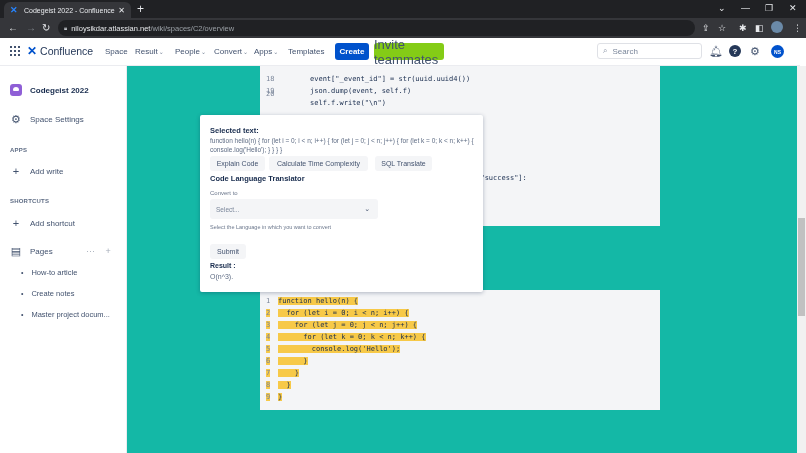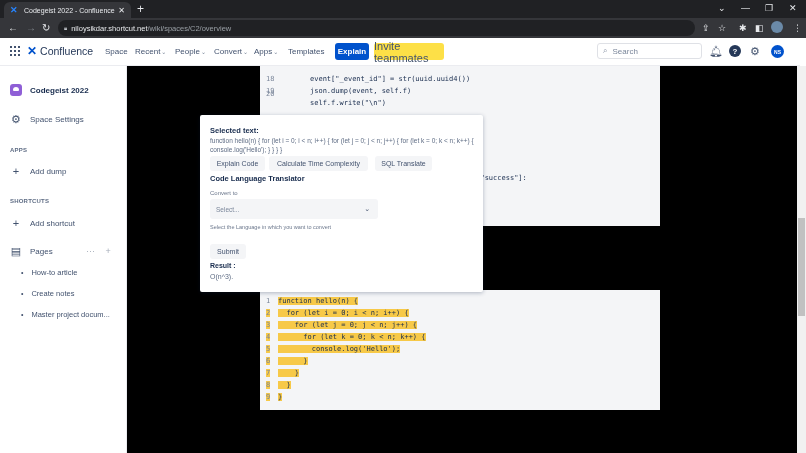--- a/index.html
+++ b/index.html
@@ -18,36 +18,36 @@
 .bar-ic{position:absolute;top:4px;color:#e8eaed;font-size:9px;line-height:12px}
 .avatar-c{position:absolute;left:771px;top:21px;width:12px;height:12px;border-radius:50%;background:#6b8aa8}
 .topnav{position:absolute;left:0;top:38px;width:800px;height:28px;background:#fff;border-bottom:1px solid #ebecf0;display:flex;align-items:center}
 .appsw{position:absolute;left:10px;top:8px;width:10px;height:10px;display:grid;grid-template-columns:repeat(3,2px);gap:2px}
 .appsw i{width:2px;height:2px;background:#42526e;display:block}
 .logo{position:absolute;left:27px;top:6px;display:flex;align-items:center;color:#253858;font-size:10.5px}
 .logo .lx{color:#0052cc;font-weight:bold;font-size:12px;margin-right:3px}
 .navitem{position:absolute;top:9px;font-size:8px;color:#42526e}
 .navitem .chev{font-size:6px;color:#7a869a;margin-left:1px}
 .btn-create{position:absolute;left:335px;top:5px;width:34px;height:17px;background:#0052cc;color:#fff;border-radius:3px;font-size:8px;display:flex;align-items:center;justify-content:center;font-weight:bold}
-.btn-invite{position:absolute;left:374px;top:5px;width:70px;height:17px;background:#fde047;color:#42526e;border-radius:3px;font-size:11px;display:flex;align-items:center;justify-content:center}
+.btn-invite{position:absolute;left:374px;top:5px;width:70px;height:17px;background:#84cc16;color:#42526e;border-radius:3px;font-size:13px;display:flex;align-items:center;justify-content:center}
 .search{position:absolute;left:597px;top:5px;width:105px;height:16px;border:1px solid #dfe1e6;border-radius:3px;display:flex;align-items:center;padding-left:5px;color:#7a869a;font-size:8px}
 .search .mag{margin-right:5px;font-size:8px}
 .tn-ic{position:absolute;top:7px;font-size:11px;color:#42526e;line-height:12px}
 .help{position:absolute;left:729px;top:7px;width:12px;height:12px;border-radius:50%;background:#253858;color:#fff;font-size:8px;font-weight:bold;display:flex;align-items:center;justify-content:center}
 .user{position:absolute;left:771px;top:7px;width:13px;height:13px;border-radius:50%;background:#0052cc;color:#fff;font-size:5px;display:flex;align-items:center;justify-content:center;font-weight:bold}
 .sidebar{position:absolute;left:0;top:66px;width:127px;height:387px;border-right:1px solid #ebecf0;background:#fff}
 .sb-item{position:absolute;left:10px;display:flex;align-items:center;color:#42526e;font-size:8px}
 .sb-item .ic{width:12px;text-align:center;margin-right:8px;font-size:11px;color:#42526e}
 .space-ic{width:12px;height:12px;border-radius:3px;background:#8f5fd6;margin-right:8px;position:relative}
 .space-ic:after{content:"";position:absolute;left:3px;top:3px;width:6px;height:4px;background:#fff;border-radius:3px 3px 1px 1px}
 .sb-head{position:absolute;left:10px;font-size:6px;font-weight:bold;color:#5e6c84;letter-spacing:.2px}
 .sb-sub{position:absolute;left:21px;font-size:7.5px;color:#42526e;display:flex;align-items:center}
 .sb-sub .dot{margin-right:8px;color:#42526e;font-size:7px}
 .pages-actions{position:absolute;left:86px;top:180px;color:#a5adba;font-size:9px}
-.main{position:absolute;left:127px;top:66px;width:673px;height:387px;background:#000000}
+.main{position:absolute;left:127px;top:66px;width:673px;height:387px;background:#14b8a6}
 .codeblock{position:absolute;background:#f4f5f7}
 .code1{left:133px;top:0;width:400px;height:160px}
 .code2{left:133px;top:224px;width:400px;height:120px}
 .ln{position:absolute;left:6px;font-family:"DejaVu Sans Mono",monospace;font-size:7px;color:#7a869a}
 .cl{position:absolute;left:18px;font-family:"DejaVu Sans Mono",monospace;font-size:7px;color:#172b4d;white-space:pre}
 .hl{background:#f7c948}
 .popup{position:absolute;left:200px;top:115px;width:283px;height:177px;background:#fff;box-shadow:0 1px 4px rgba(9,30,66,.3);border-radius:2px}
 .p-label{position:absolute;left:10px;font-size:7.5px;font-weight:bold;color:#172b4d}
 .p-text{position:absolute;left:10px;width:265px;font-size:6.5px;color:#5e6c84;line-height:9px}
 .p-btn{position:absolute;top:41px;height:15px;background:#f4f5f7;color:#42526e;border-radius:3px;font-size:7px;display:flex;align-items:center;justify-content:center}
@@ -72,21 +72,21 @@
   <span class="winctl" style="left:741px">—</span>
   <span class="winctl" style="left:765px">❐</span>
   <span class="winctl" style="left:789px">✕</span>
 </div>
 <div class="chrome-bar">
   <span class="nav-ic" style="left:8px">←</span>
   <span class="nav-ic" style="left:26px;color:#80868b">→</span>
   <span class="nav-ic" style="left:42px">↻</span>
   <div class="omni">
     <span class="lock">🔒︎</span>
-    <span class="host">niloysikdar.shortcut.net</span>
+    <span class="host">niloysikdar.atlassian.net</span>
     <span class="path">/wiki/spaces/C2/overview</span>
   </div>
   <span class="bar-ic" style="left:702px">⇪</span>
   <span class="bar-ic" style="left:718px">☆</span>
   <span class="bar-ic" style="left:739px">✱</span>
   <span class="bar-ic" style="left:755px">◧</span>
   <span class="bar-ic" style="left:793px">⋮</span>
 </div>
 <div class="avatar-c"></div>
 
@@ -100,26 +100,26 @@
       <i></i>
       <i></i>
       <i></i>
       <i></i>
     </div>
   <div class="logo">
     <span class="lx">✕</span>
     <span>Confluence</span>
   </div>
   <span class="navitem" style="left:105px"><span>Space</span></span>
-  <span class="navitem" style="left:135px"><span>Recent</span><span class="chev">⌄</span></span>
+  <span class="navitem" style="left:135px"><span>Result</span><span class="chev">⌄</span></span>
   <span class="navitem" style="left:175px"><span>People</span><span class="chev">⌄</span></span>
   <span class="navitem" style="left:214px"><span>Convert</span><span class="chev">⌄</span></span>
   <span class="navitem" style="left:254px"><span>Apps</span><span class="chev">⌄</span></span>
   <span class="navitem" style="left:288px"><span>Templates</span></span>
-  <div class="btn-create">Explain</div>
+  <div class="btn-create">Create</div>
   <div class="btn-invite">Invite teammates</div>
   <div class="search">
     <span class="mag">⌕</span>
     <span>Search</span>
   </div>
   <span class="tn-ic" style="left:709px">🔔︎</span>
   <span class="help">?</span>
   <span class="tn-ic" style="left:750px">⚙</span>
   <div class="user">NS</div>
 </div>
@@ -129,21 +129,21 @@
     <span class="space-ic"></span>
     <span>Codegeist 2022</span>
   </div>
   <div class="sb-item" style="top:47px">
     <span class="ic">⚙</span>
     <span>Space Settings</span>
   </div>
   <div class="sb-head" style="top:81px">APPS</div>
   <div class="sb-item" style="top:99px">
     <span class="ic">+</span>
-    <span>Add dump</span>
+    <span>Add write</span>
   </div>
   <div class="sb-head" style="top:132px">SHORTCUTS</div>
   <div class="sb-item" style="top:151px">
     <span class="ic">+</span>
     <span>Add shortcut</span>
   </div>
   <div class="sb-item" style="top:179px">
     <span class="ic">▤</span>
     <span>Pages</span>
   </div>

